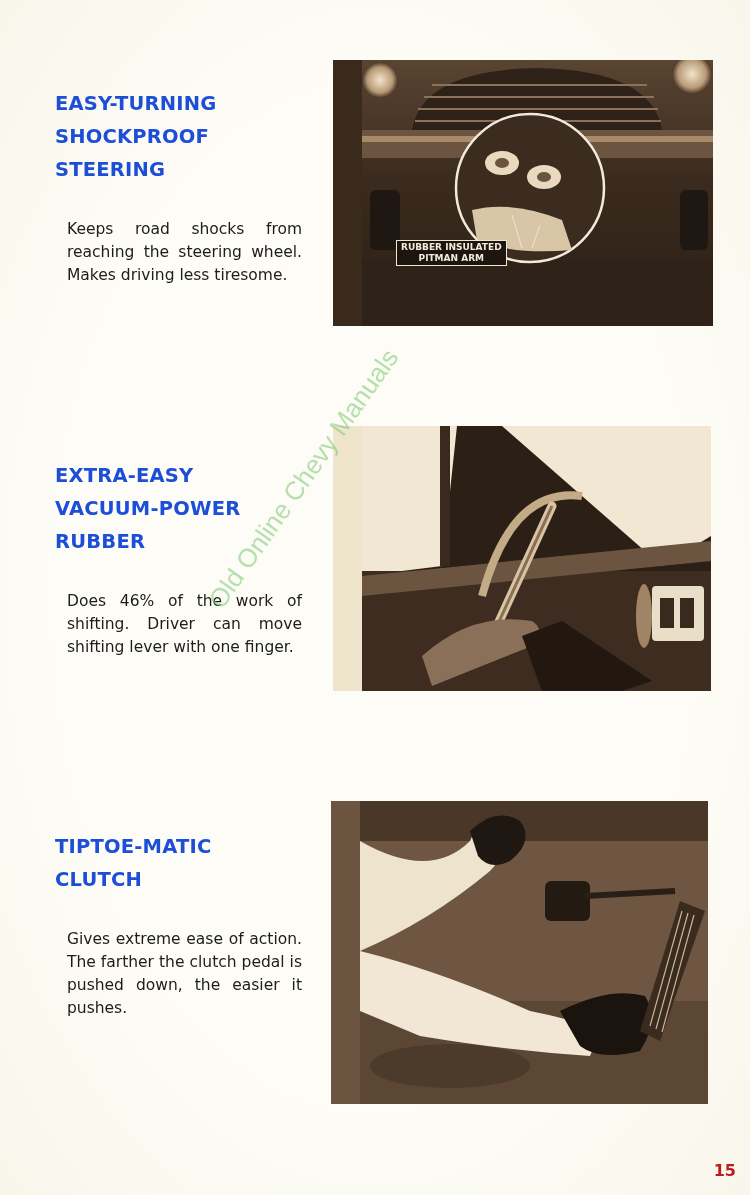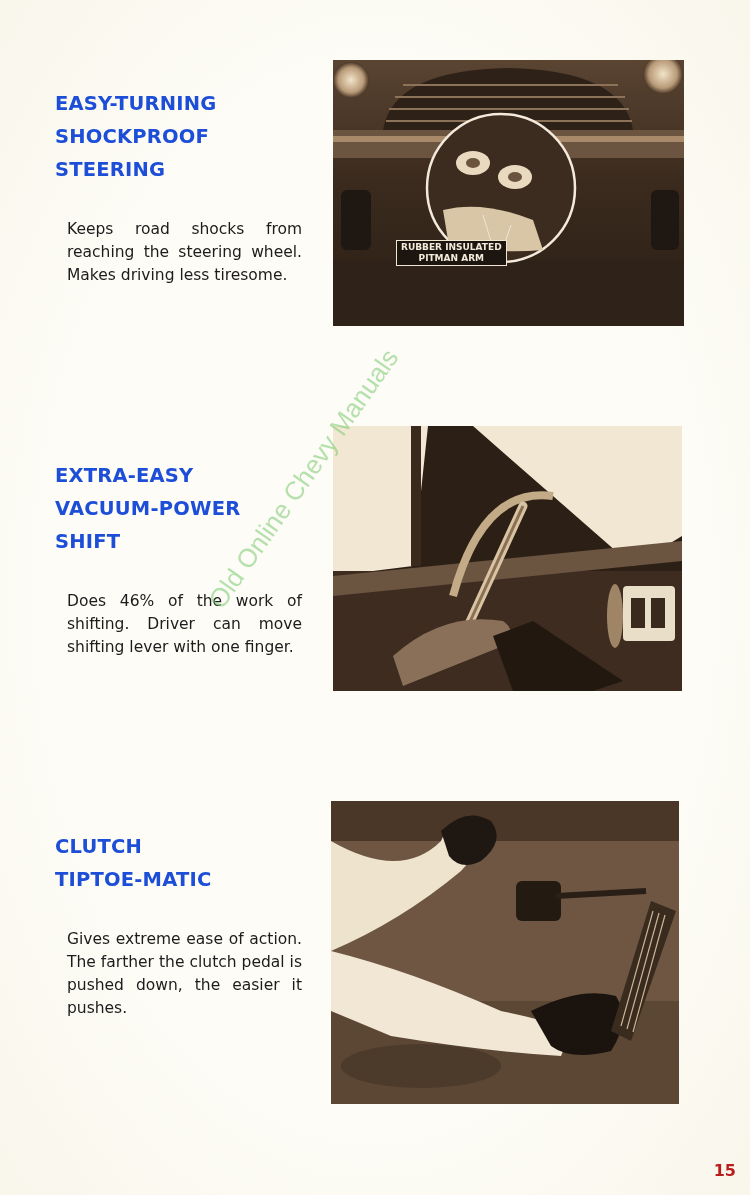--- a/index.html
+++ b/index.html
@@ -27,20 +27,21 @@
       position: absolute; left: 55px; width: 235px;
       font-family: "DejaVu Sans", sans-serif;
       font-size: 15.5px; line-height: 23px;
       color: #1c1c1c;
       text-align: justify; text-align-last: left;
       margin: 12px;
     }
     .photo {
       position: absolute; overflow: hidden;
       background: #3a2a1c;
+      padding-left: 29px;
     }
     .photo svg { display: block; width: 100%; height: 100%; }
     .callout {
       position: absolute;
       background: #1d1510; border: 1.5px solid #f1e6d0;
       color: #f3ead9;
       font-family: "DejaVu Sans", sans-serif; font-weight: bold;
       font-size: 9px; line-height: 11px; text-align: center;
       padding: 1px 4px;
     }
@@ -116,21 +117,21 @@
   </svg>
   <div class="callout" style="left:63px; top:180px;">
     <div>RUBBER INSULATED</div>
     <div>PITMAN ARM</div>
   </div>
 </div>
 
 <h2 class="feature-heading" style="top:459px;">
   <span>EXTRA-EASY</span>
   <span>VACUUM-POWER</span>
-  <span>SHIFT</span>
+  <span>RUBBER</span>
 </h2>
 <p class="feature-body" style="top:578px;">Does 46% of the work of shifting. Driver can move shifting lever with one finger.</p>
 
 <div class="photo" style="left:333px; top:426px; width:349px; height:265px; background:#efe4cc;">
   <svg viewBox="0 0 349 265" preserveAspectRatio="none">
     <rect width="349" height="265" fill="#f1e7d2"></rect>
 
     <polygon points="95,0 140,0 300,140 349,110 349,265 0,265 0,150 80,140" fill="#2c1f15"></polygon>
     <rect x="78" y="0" width="10" height="140" fill="#3a2a1d"></rect>
 
@@ -149,22 +150,22 @@
       <rect x="298" y="172" width="14" height="30"></rect>
       <rect x="318" y="172" width="14" height="30"></rect>
     </g>
     <ellipse cx="282" cy="190" rx="8" ry="32" fill="#a08466"></ellipse>
 
     <polygon points="160,210 200,195 290,255 260,265 180,265" fill="#221810"></polygon>
   </svg>
 </div>
 
 <h2 class="feature-heading" style="top:830px;">
+  <span>TIPTOE-MATIC</span>
   <span>CLUTCH</span>
-  <span>TIPTOE-MATIC</span>
 </h2>
 <p class="feature-body" style="top:916px;">Gives extreme ease of action. The farther the clutch pedal is pushed down, the easier it pushes.</p>
 
 <div class="photo" style="left:331px; top:801px; width:348px; height:303px; background:#6b5440;">
   <svg viewBox="0 0 348 303" preserveAspectRatio="none">
     <rect width="348" height="303" fill="#6e5642"></rect>
     <rect x="0" y="0" width="348" height="40" fill="#4a3728"></rect>
     <rect x="0" y="200" width="348" height="103" fill="#5c4634"></rect>
 
     <path d="M0 40 L0 150 Q70 120 130 70 Q150 50 140 25 Q120 15 110 40 Q70 80 0 40 Z" fill="#eee3cd"></path>

